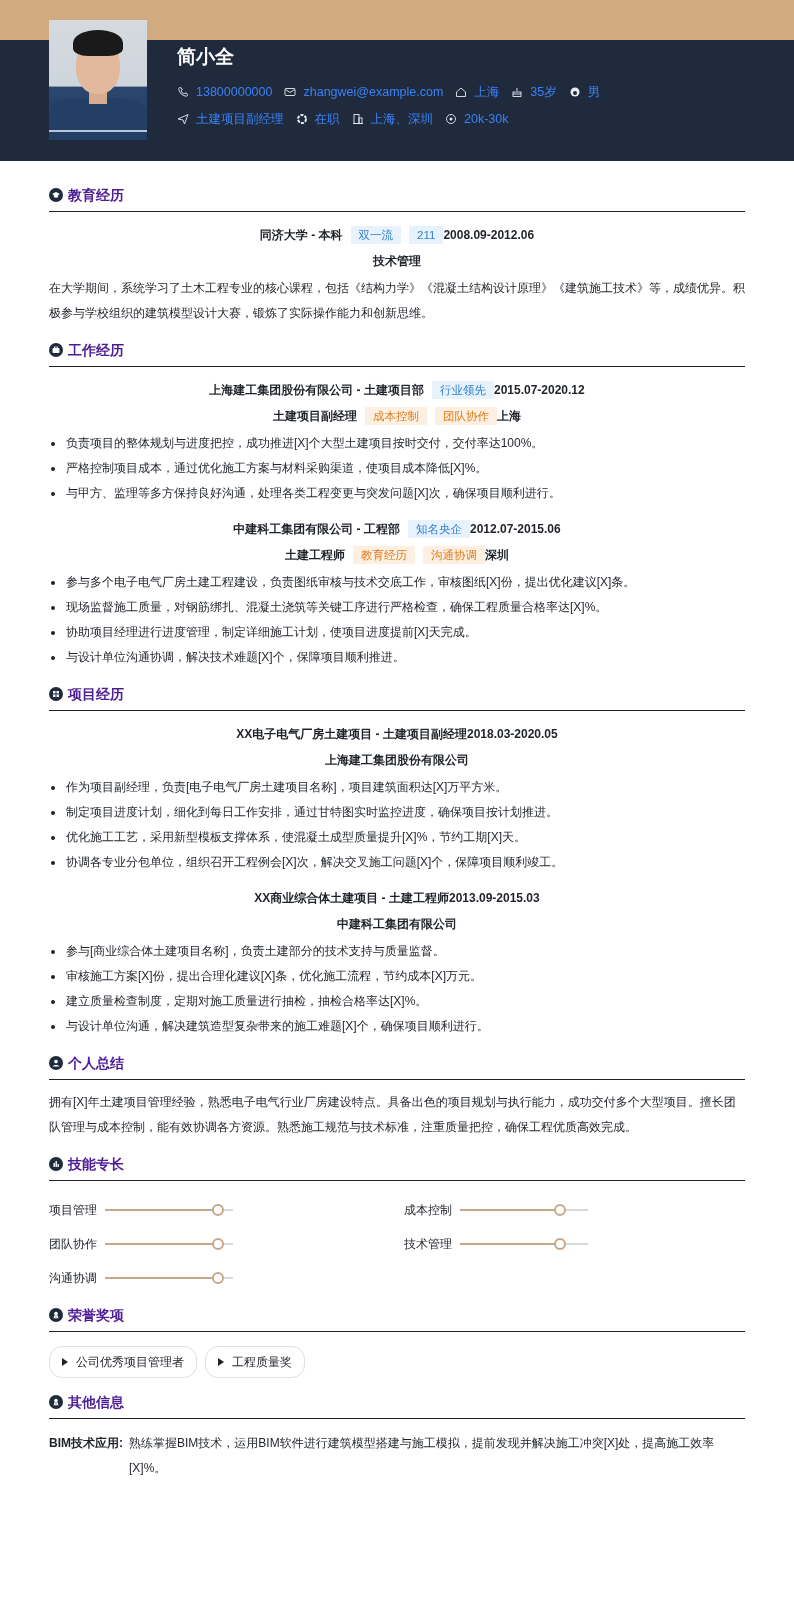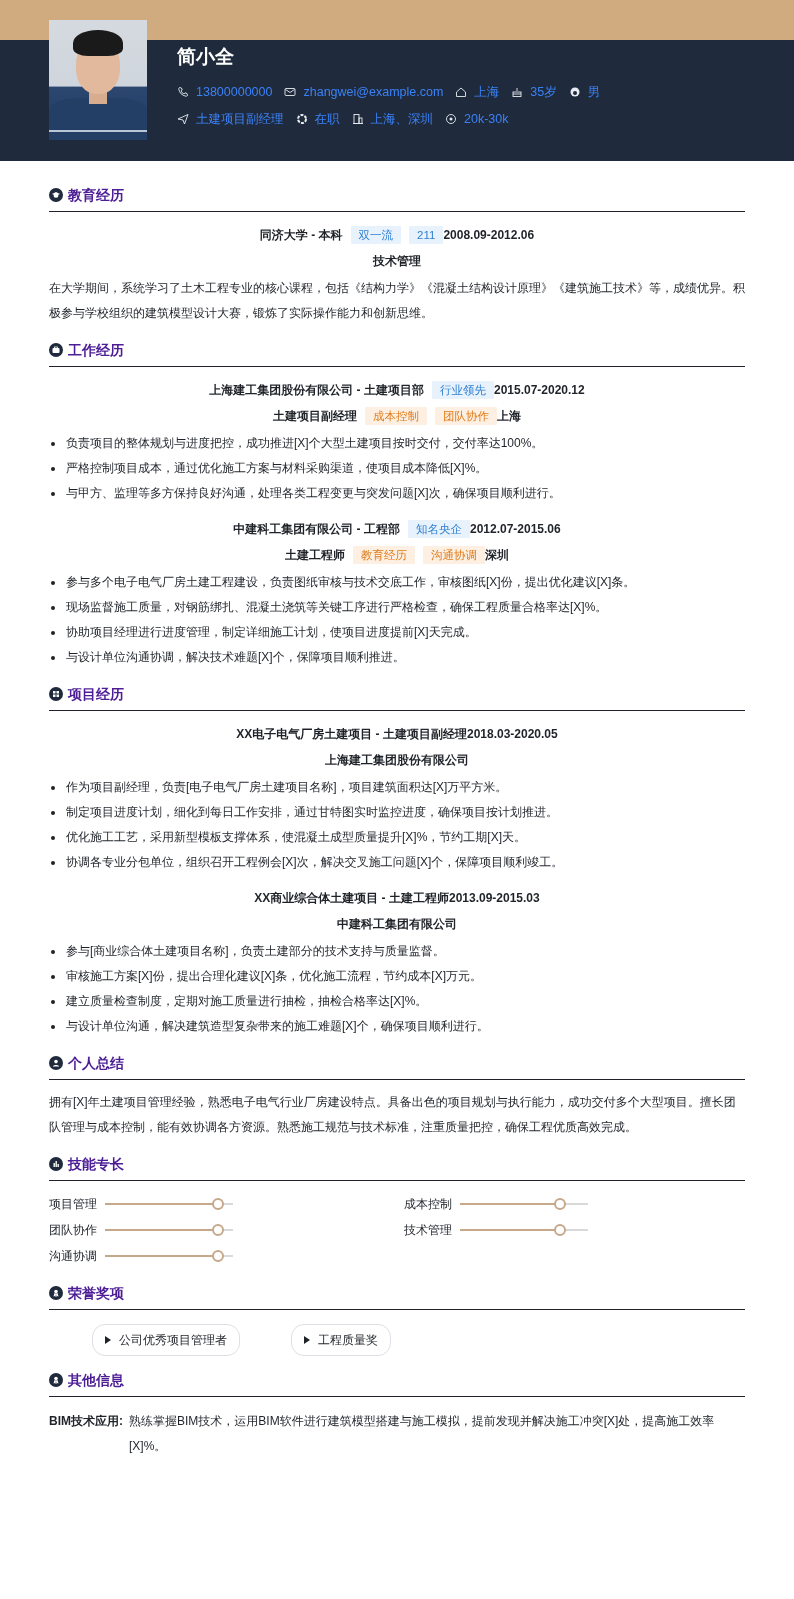--- a/index.html
+++ b/index.html
@@ -98,42 +98,42 @@
   .date { font-weight: bold; font-size: 12px; }
   .desc { font-size: 12px; line-height: 25px; margin-top: 2px; }
   .bullets { list-style: none; margin-top: 2px; }
   .bullets li {
     position: relative; padding-left: 17px; line-height: 25px; font-size: 12px;
   }
   .bullets li::before {
     content: ""; position: absolute; left: 2px; top: 11px;
     width: 4px; height: 4px; border-radius: 50%; background: #1f2329;
   }
-  .skills { display: grid; grid-template-columns: 355px 355px; margin-top: 10px; }
+  .skills { display: grid; grid-template-columns: 355px 355px; margin-top: 16px; row-gap: 8px; }
   .skill { display: flex; align-items: center; height: 26px; }
   .skill-label { width: 56px; font-size: 12px; }
   .slider {
     position: relative; width: 128px; height: 12px; margin-left: 0;
   }
   .slider .track {
     position: absolute; left: 0; right: 0; top: 5px; height: 2px; background: #d9d9d9;
   }
   .slider .fill {
     position: absolute; left: 0; top: 5px; height: 2px; background: #c6a88a;
   }
   .slider .thumb {
     position: absolute; top: 0; width: 12px; height: 12px; margin-left: -6px;
     border: 2px solid #c6a88a; border-radius: 50%; background: #fff;
   }
   .awards { display: flex; margin-top: 14px; }
   .award {
     display: flex; align-items: center;
     height: 32px; padding: 0 12px;
     border: 1px solid #dcdfe4; border-radius: 13px;
-    margin-right: 8px; font-size: 12px; margin-left: 43px;
+    margin-right: 8px; font-size: 12px;
   }
   .award .tri {
     width: 0; height: 0; border-left: 6px solid #1f2329;
     border-top: 4px solid transparent; border-bottom: 4px solid transparent;
     margin-right: 8px;
   }
   .other { display: flex; margin-top: 12px; }
   .other-label { font-weight: bold; font-size: 12px; width: 80px; flex-shrink: 0; line-height: 25px; }
   .other-text { font-size: 12px; line-height: 25px; }
 </style>

